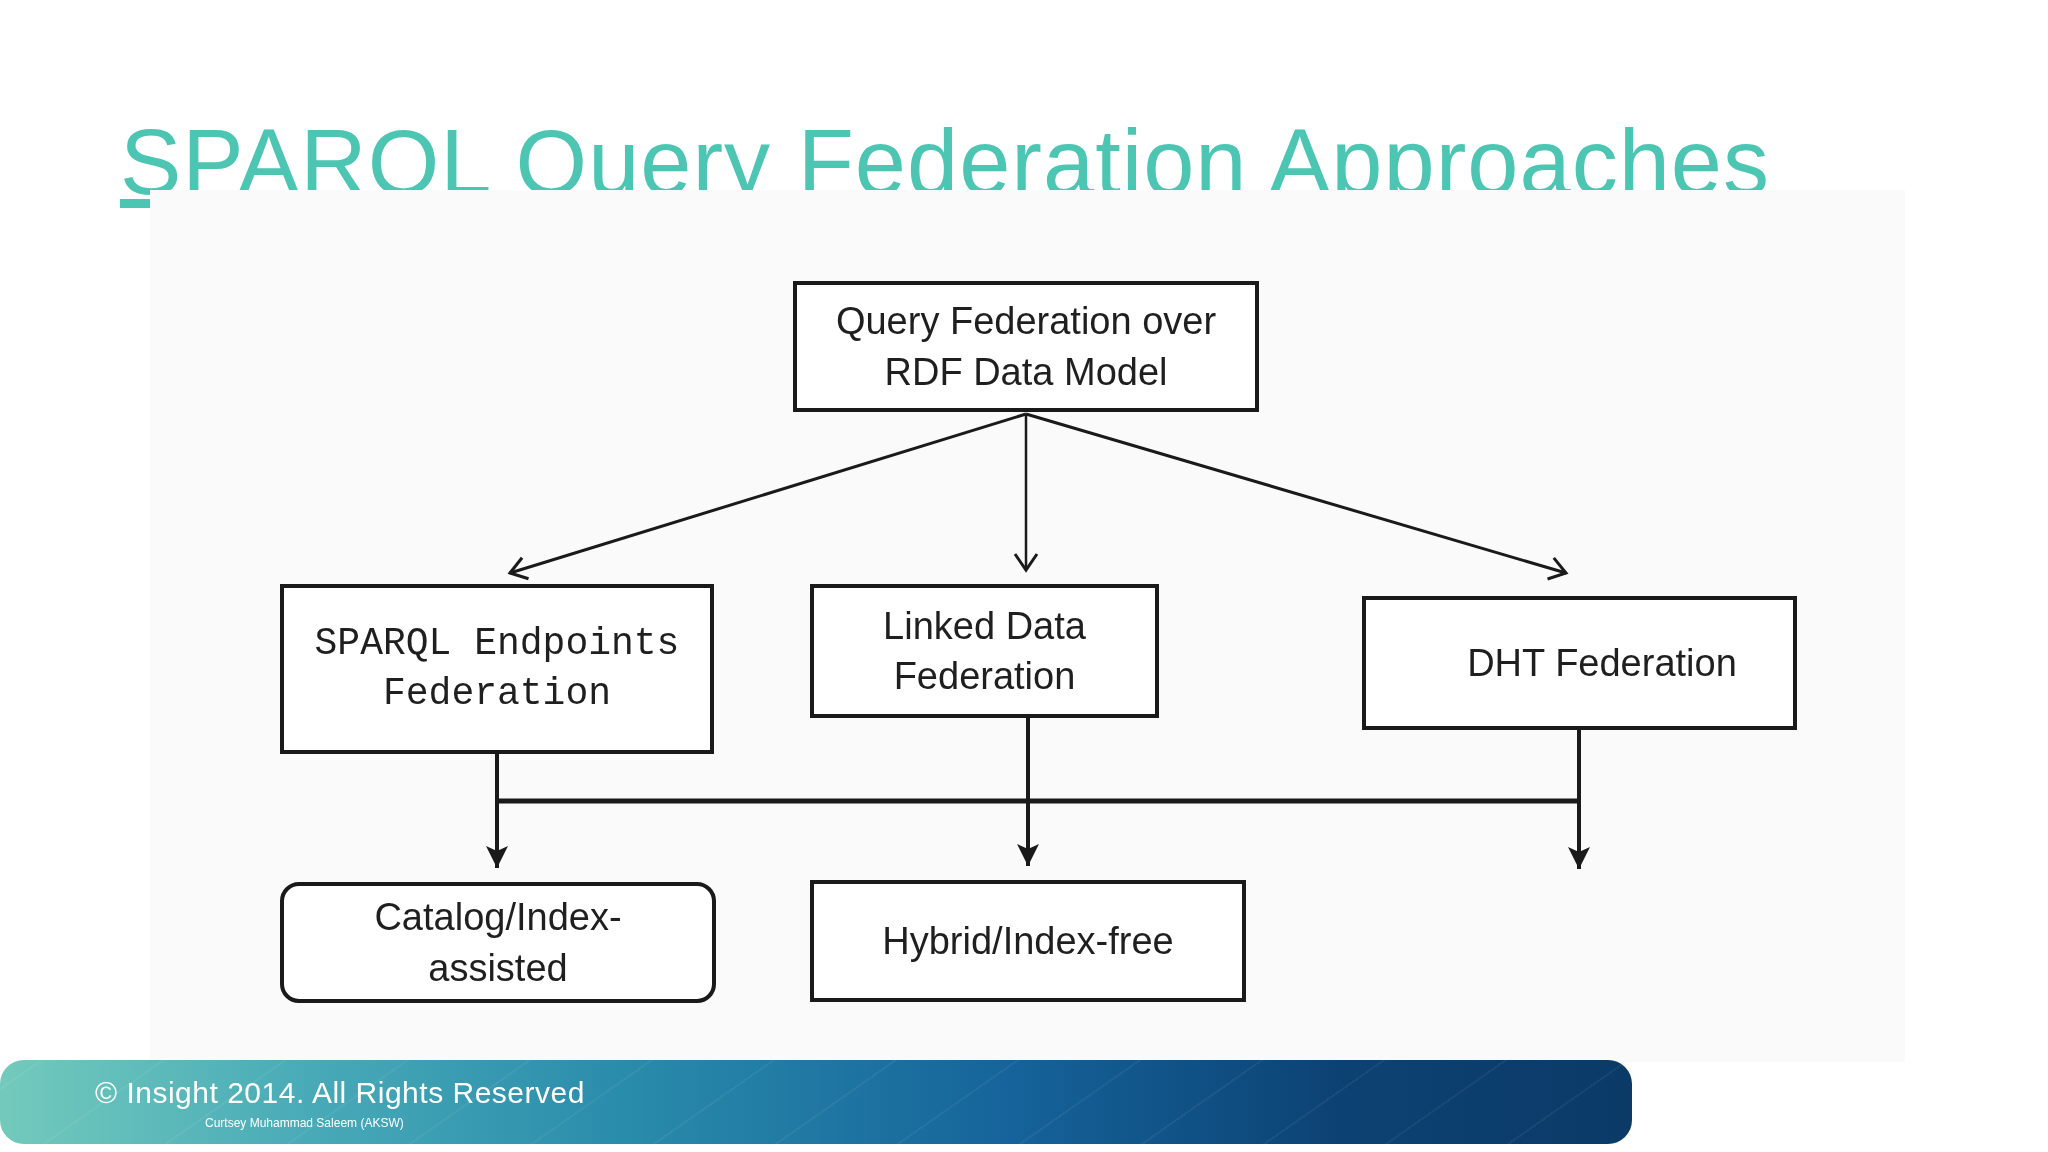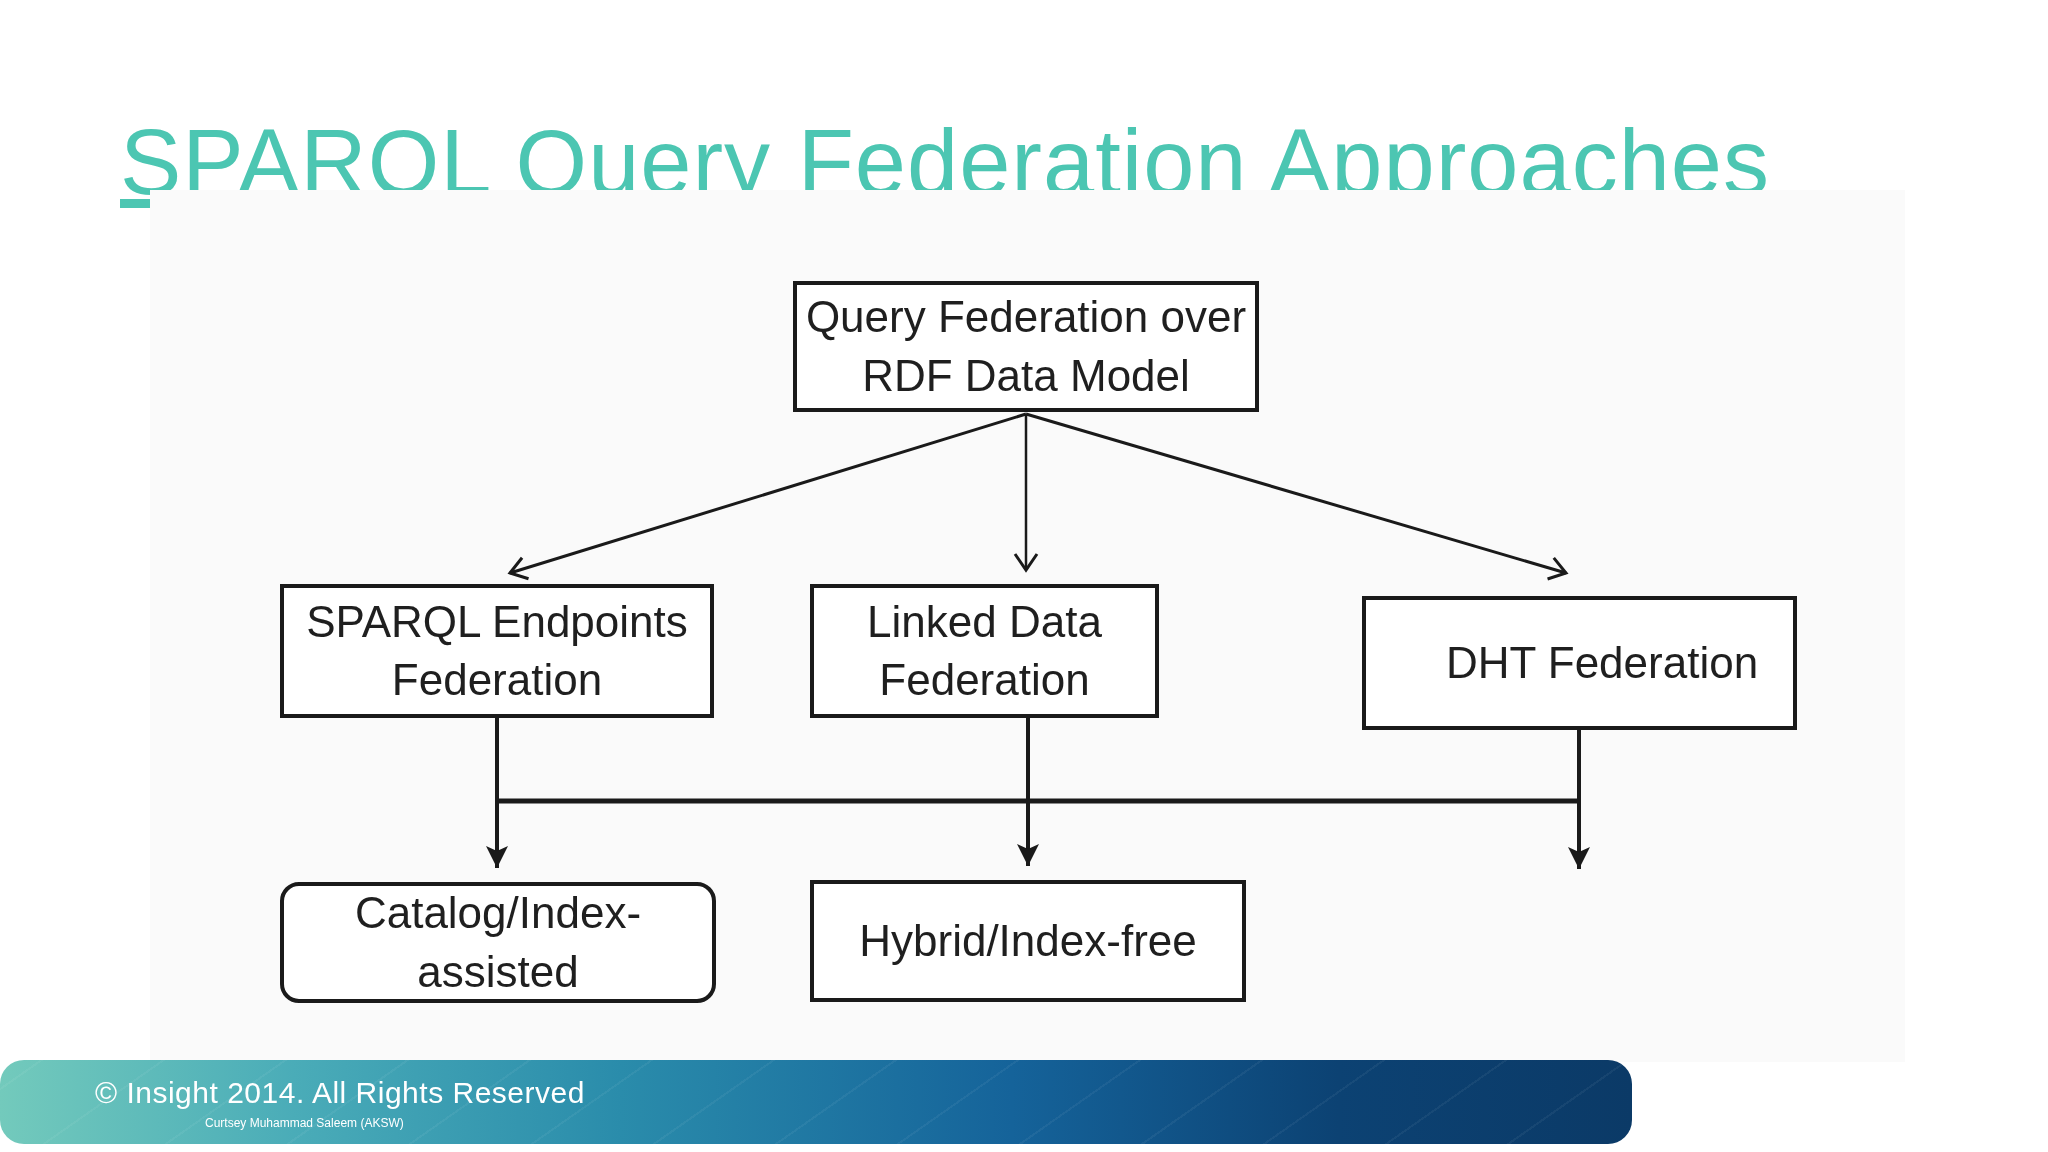--- a/index.html
+++ b/index.html
@@ -45,26 +45,26 @@
   .node {
     position: absolute;
     box-sizing: border-box;
     background: #ffffff;
     border: 4px solid #1a1a1a;
     display: flex;
     align-items: center;
     justify-content: center;
     text-align: center;
     color: #1f1f1f;
-    font-size: 44px;
+    font-size: 38px;
     line-height: 1.32;
     white-space: pre-line;
   }
   .node-root   { left: 793px;  top: 281px; width: 466px; height: 131px; }
-  .node-m1     { left: 280px;  top: 584px; width: 434px; height: 134px; }
+  .node-m1     { left: 280px;  top: 584px; width: 434px; height: 170px; font-family: Liberation Mono, monospace; }
   .node-m2     { left: 810px;  top: 584px; width: 349px; height: 134px; }
   .node-m3     { left: 1362px; top: 596px; width: 435px; height: 134px; padding-left: 45px; }
   .node-b1     { left: 280px;  top: 882px; width: 436px; height: 121px; border-radius: 19px; }
   .node-b2     { left: 810px;  top: 880px; width: 436px; height: 122px; }
   .node-b3     { left: 1362px; top: 883px; width: 434px; height: 120px; }
   .footer {
     position: absolute;
     left: 0;
     top: 1060px;
     width: 1632px;

